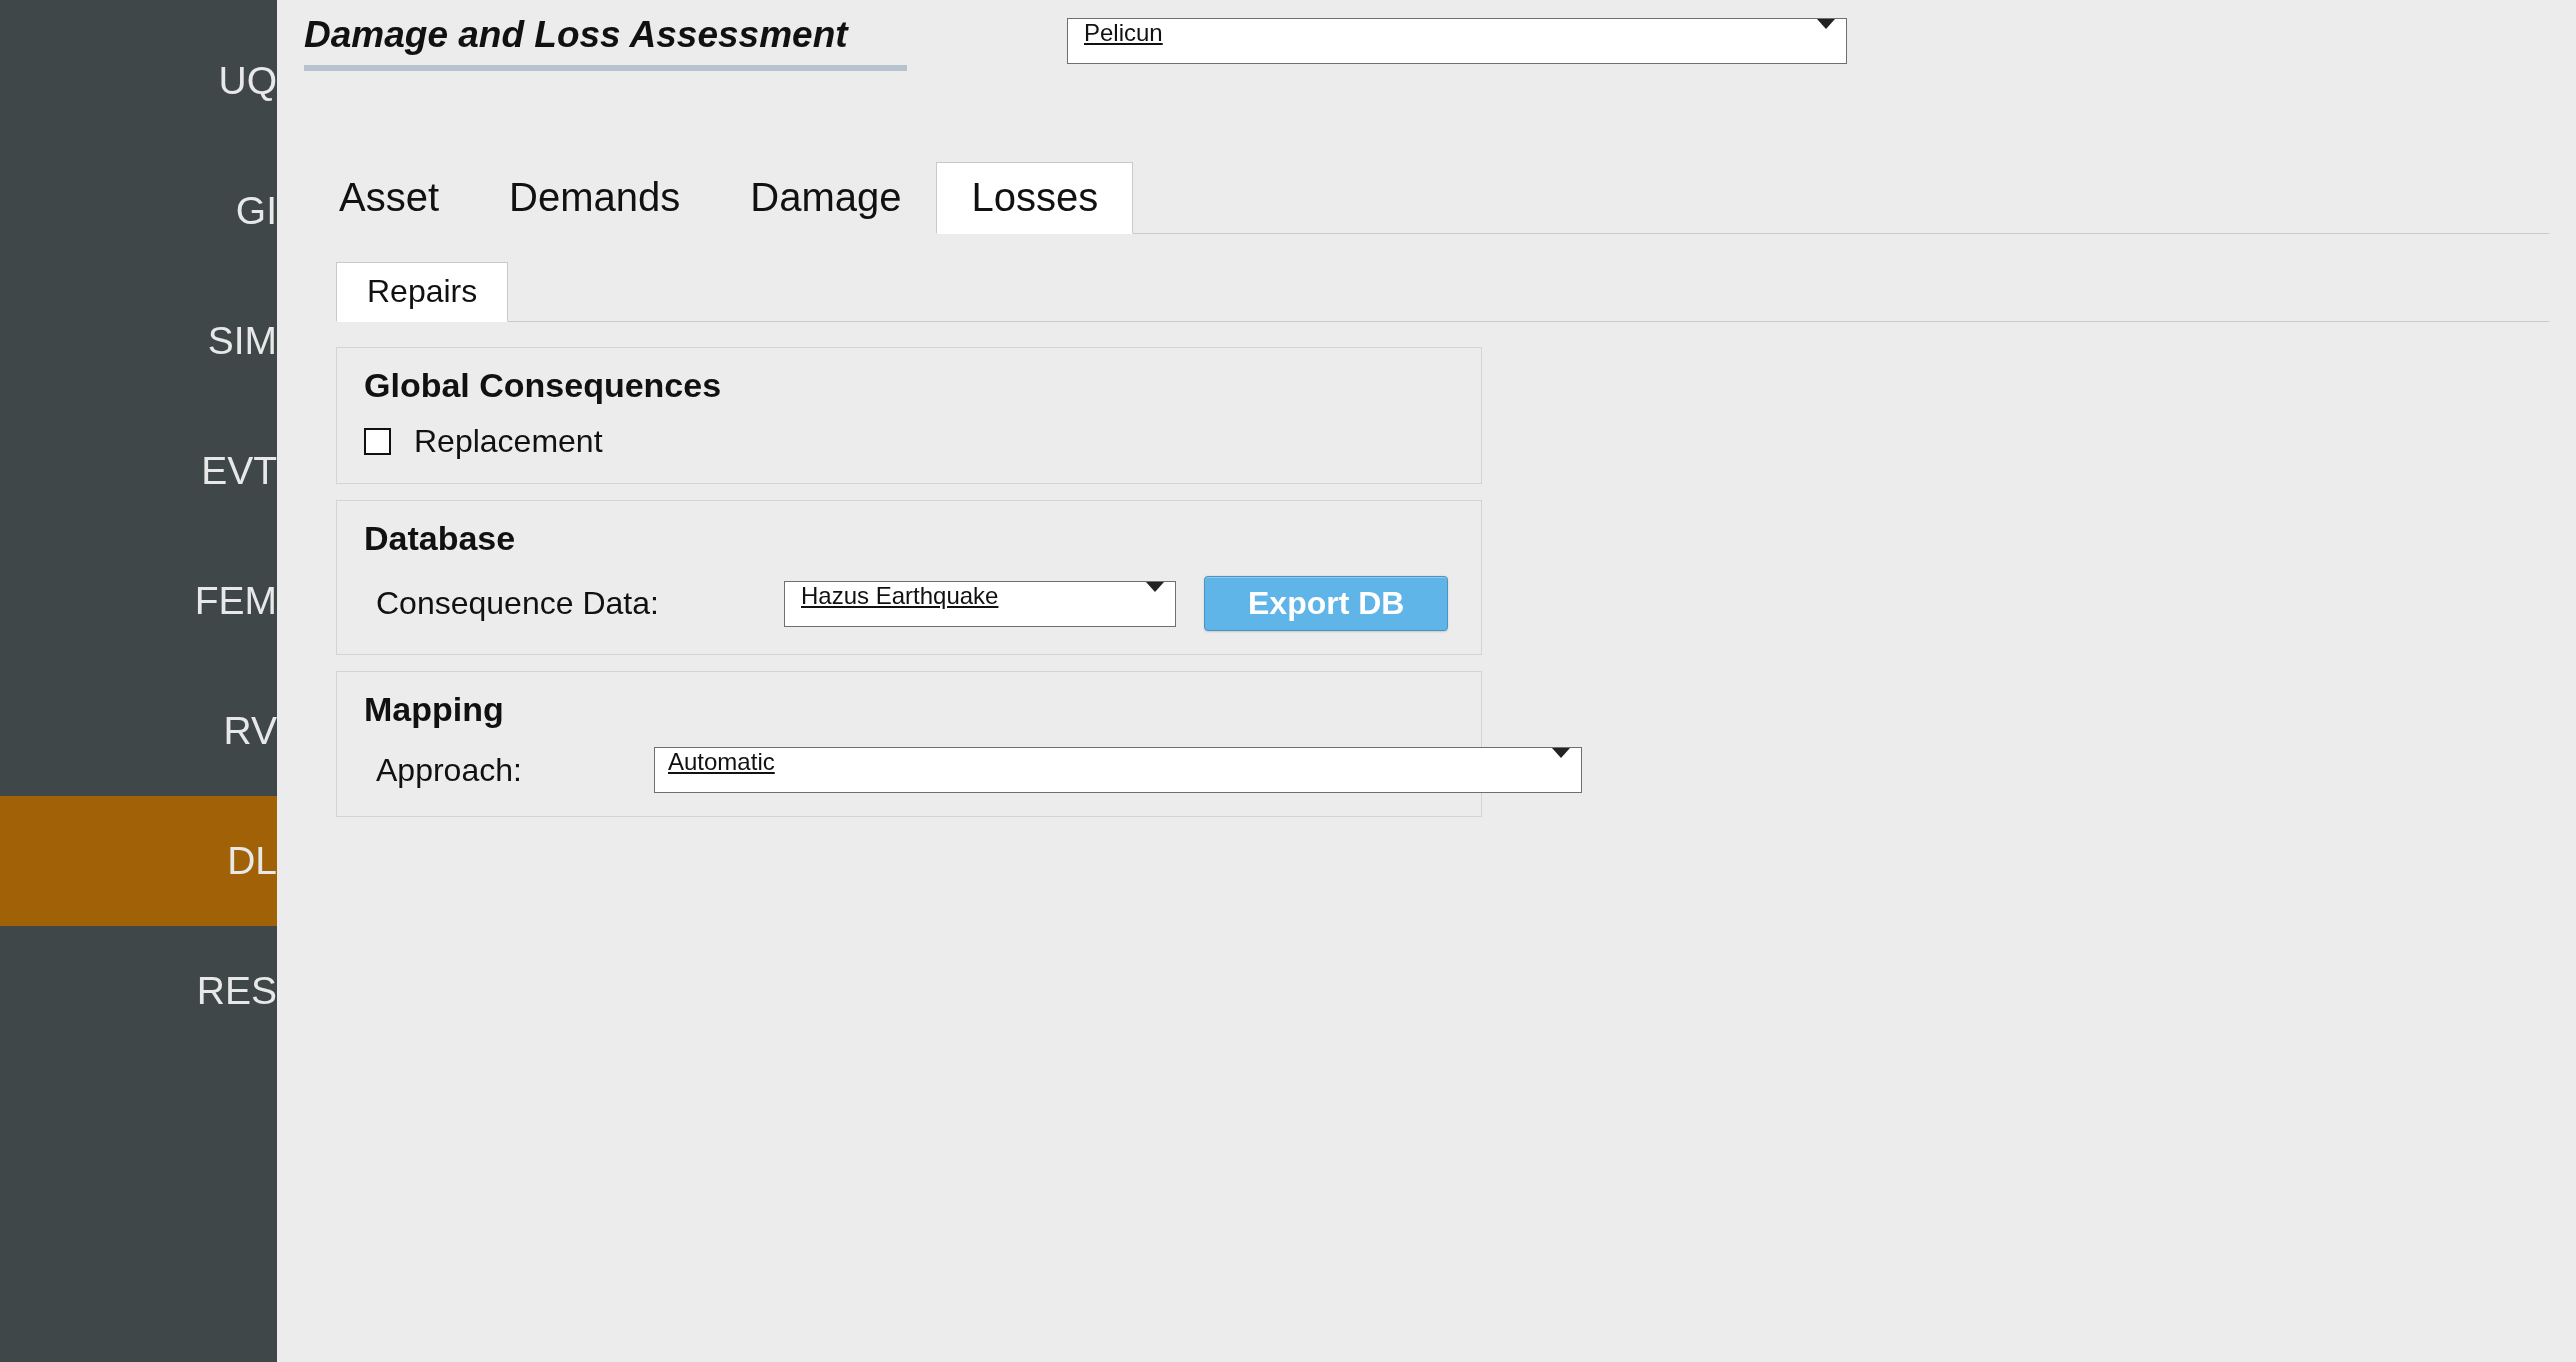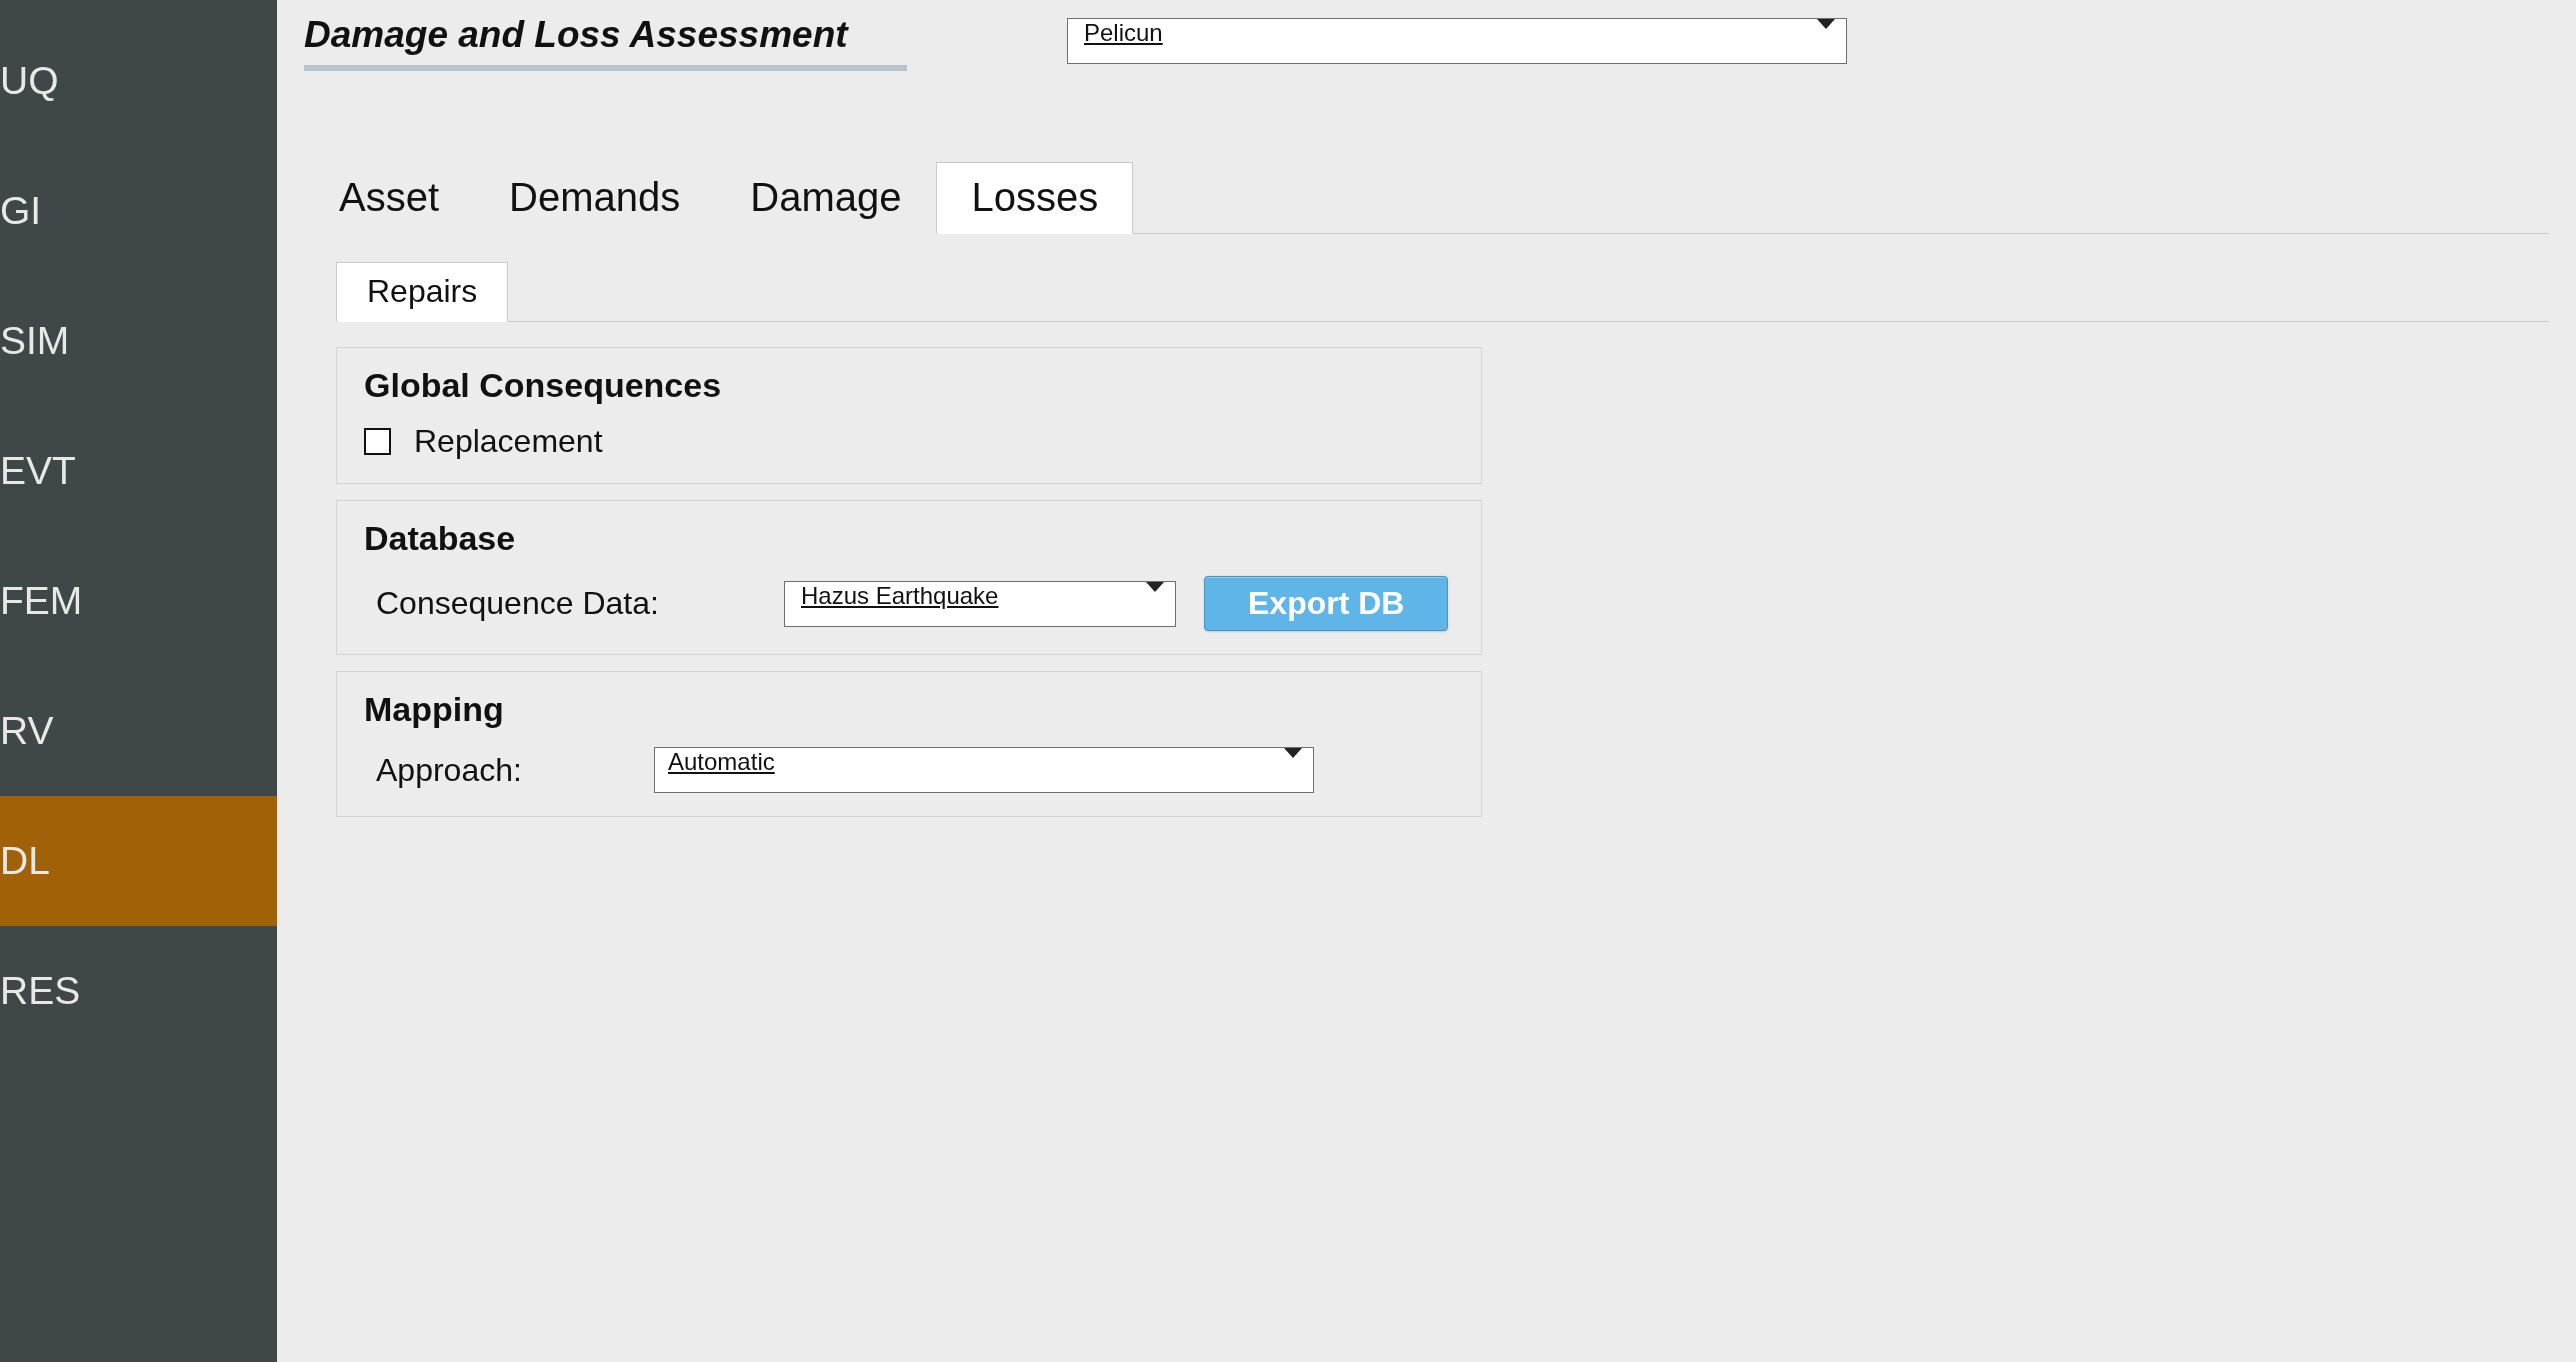--- a/index.html
+++ b/index.html
@@ -22,21 +22,21 @@
     background: #3f4749;
     display: flex;
     flex-direction: column;
     padding-top: 16px;
     flex-shrink: 0;
   }
   .sidebar-item {
     color: #e8e8e8;
     font-size: 39px;
     font-weight: 400;
-    text-align: left;
+    text-align: right;
     padding: 43px 0;
     cursor: pointer;
     user-select: none;
   }
   .sidebar-item.active {
     background: #a16207;
   }
   
   .main {
     flex: 1;
@@ -83,21 +83,21 @@
   }
   .select .caret {
     width: 0; height: 0;
     border-left: 9px solid transparent;
     border-right: 9px solid transparent;
     border-top: 10.6px solid #222;
     margin-left: 14px;
   }
   .engine-select .select { width: 780px; }
   .consequence-select .select { width: 392px; }
-  .approach-select .select { width: 660px; padding-left: 13px; }
+  .approach-select .select { width: 928px; padding-left: 13px; }
 
   
   .tabs {
     display: flex;
     margin-top: 90px;
     border-bottom: 0.9px solid #c9c9c9;
   }
   .tab {
     font-size: 40px;
     padding: 12.4px 34px 12.4px 34px;

